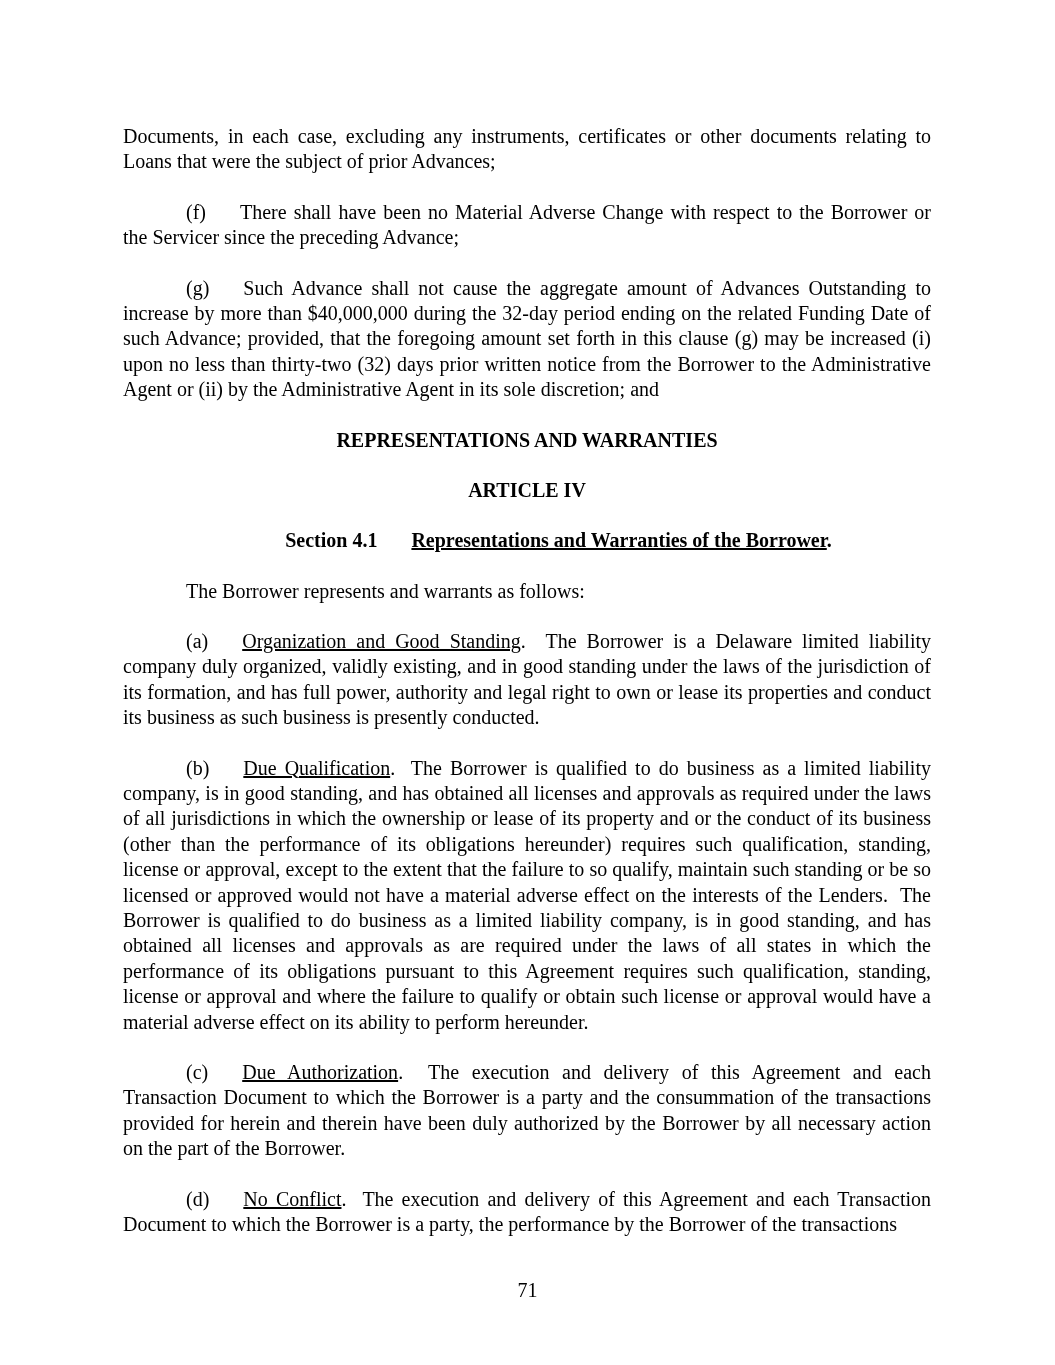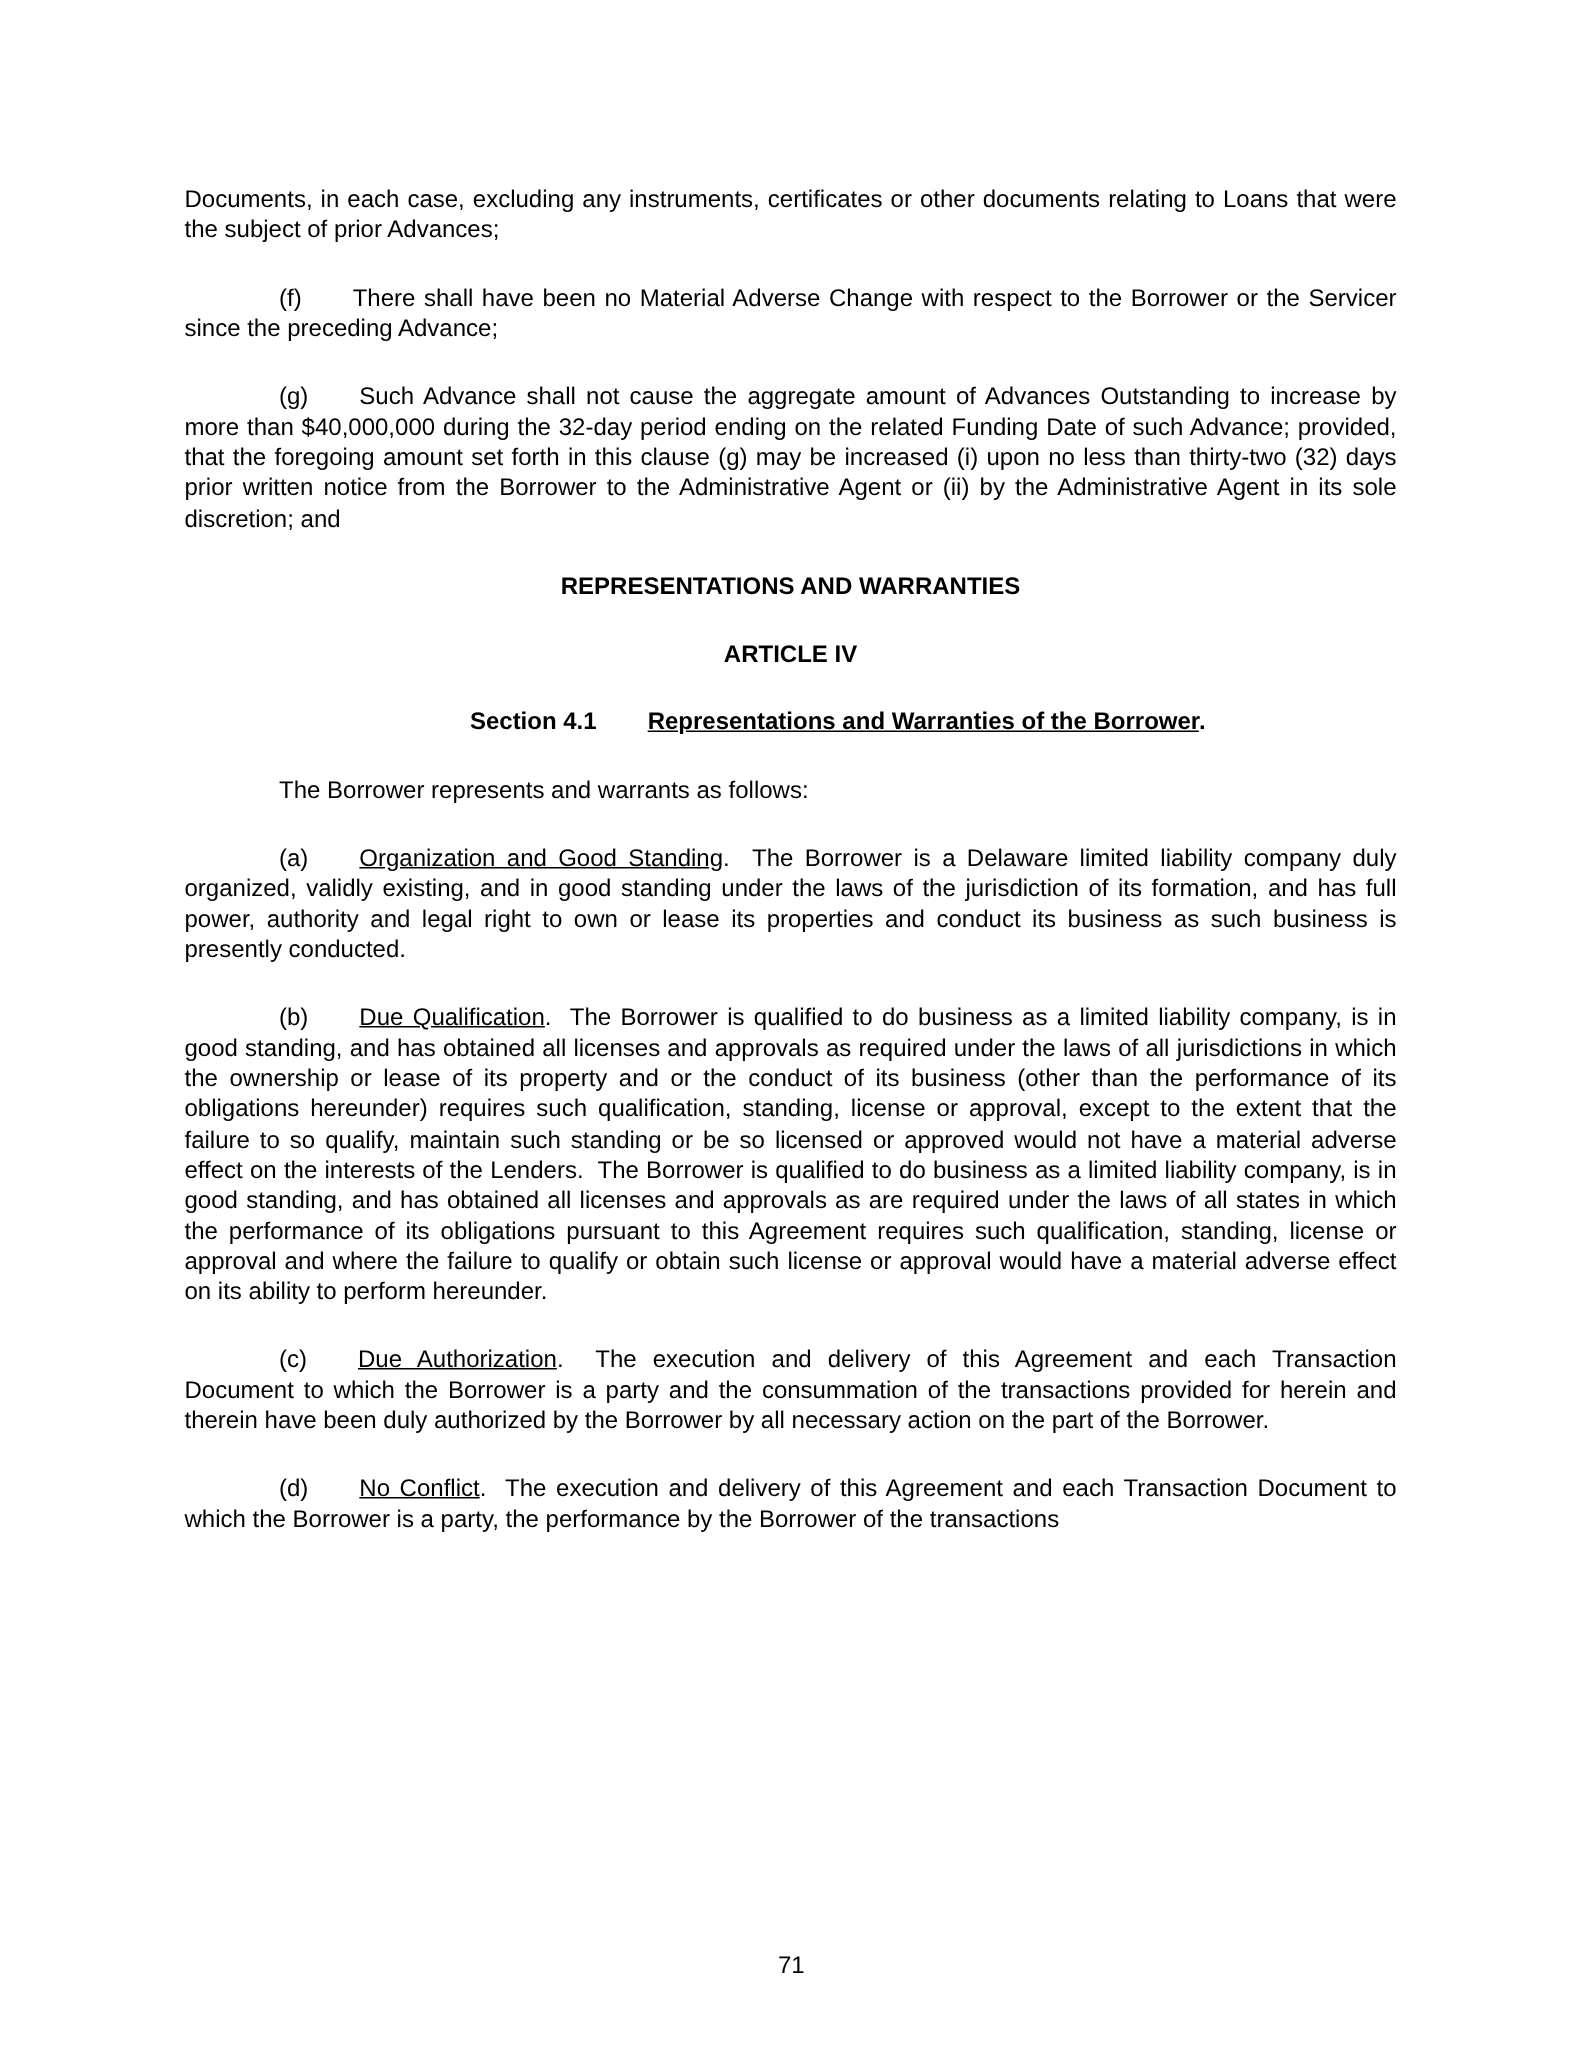--- a/index.html
+++ b/index.html
@@ -2,43 +2,43 @@
 <html><head>
 <meta charset="utf-8">
 <style>
   html, body { margin: 0; padding: 0; background: #ffffff; }
   .page {
     position: relative;
     width: 1055px;
     height: 1365px;
     background: #ffffff;
     color: #000000;
-    font-family: Liberation Sans, sans-serif;
-    font-size: 16px;
+    font-family: Liberation Serif, serif;
+    font-size: 20px;
     line-height: 1.27;
     overflow: hidden;
   }
   .content {
     position: absolute;
     left: 123px;
     top: 124px;
     width: 808px;
   }
   .blk { margin: 0 0 25px 0; text-align: center; }
   .body { text-align: justify; }
   .body-indent { text-align: justify; text-indent: 63px; }
   .heading-center { text-align: center; font-weight: bold; }
   .section { font-weight: bold; text-indent: 63px; }
   .b { font-weight: bold; }
   .u { text-decoration: underline; }
   .tab { display: inline-block; width: 34px; }
   .footer {
     position: absolute;
     left: 0;
-    bottom: 44px;
+    bottom: 62px;
     width: 100%;
     text-align: center;
     margin-top: 12px;
   }
 </style>
 </head>
 <body>
 
 <div class="page">
   <div class="content">

